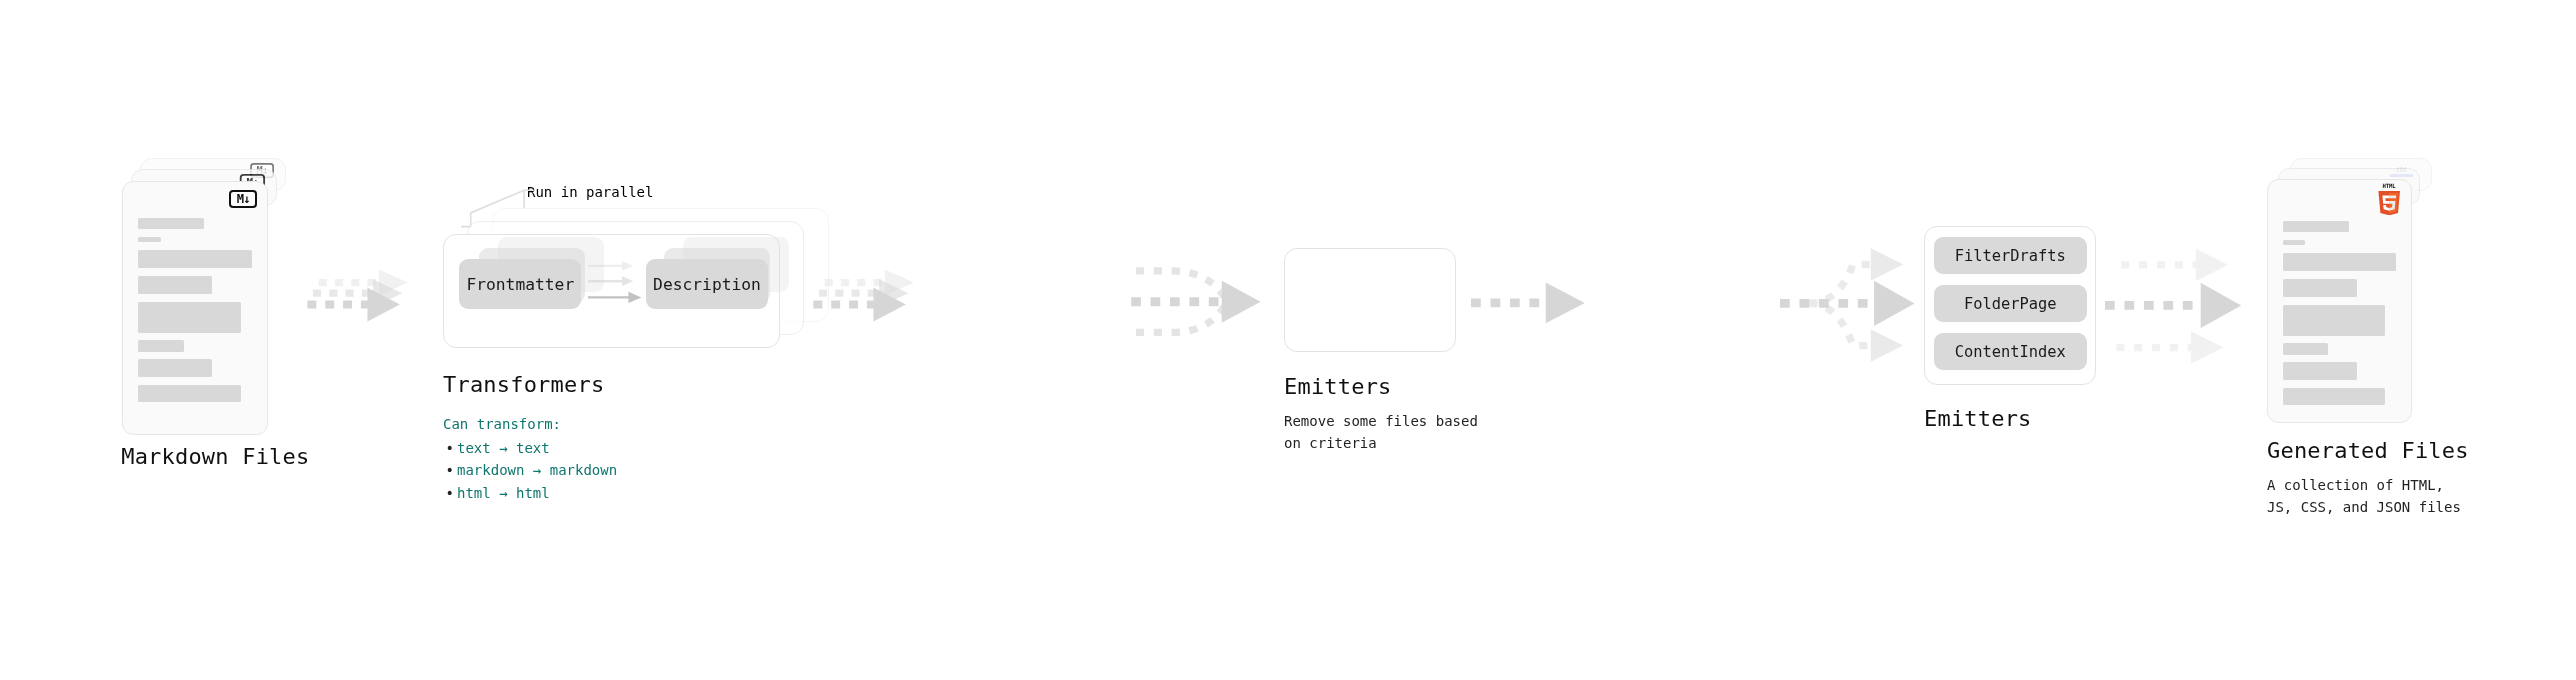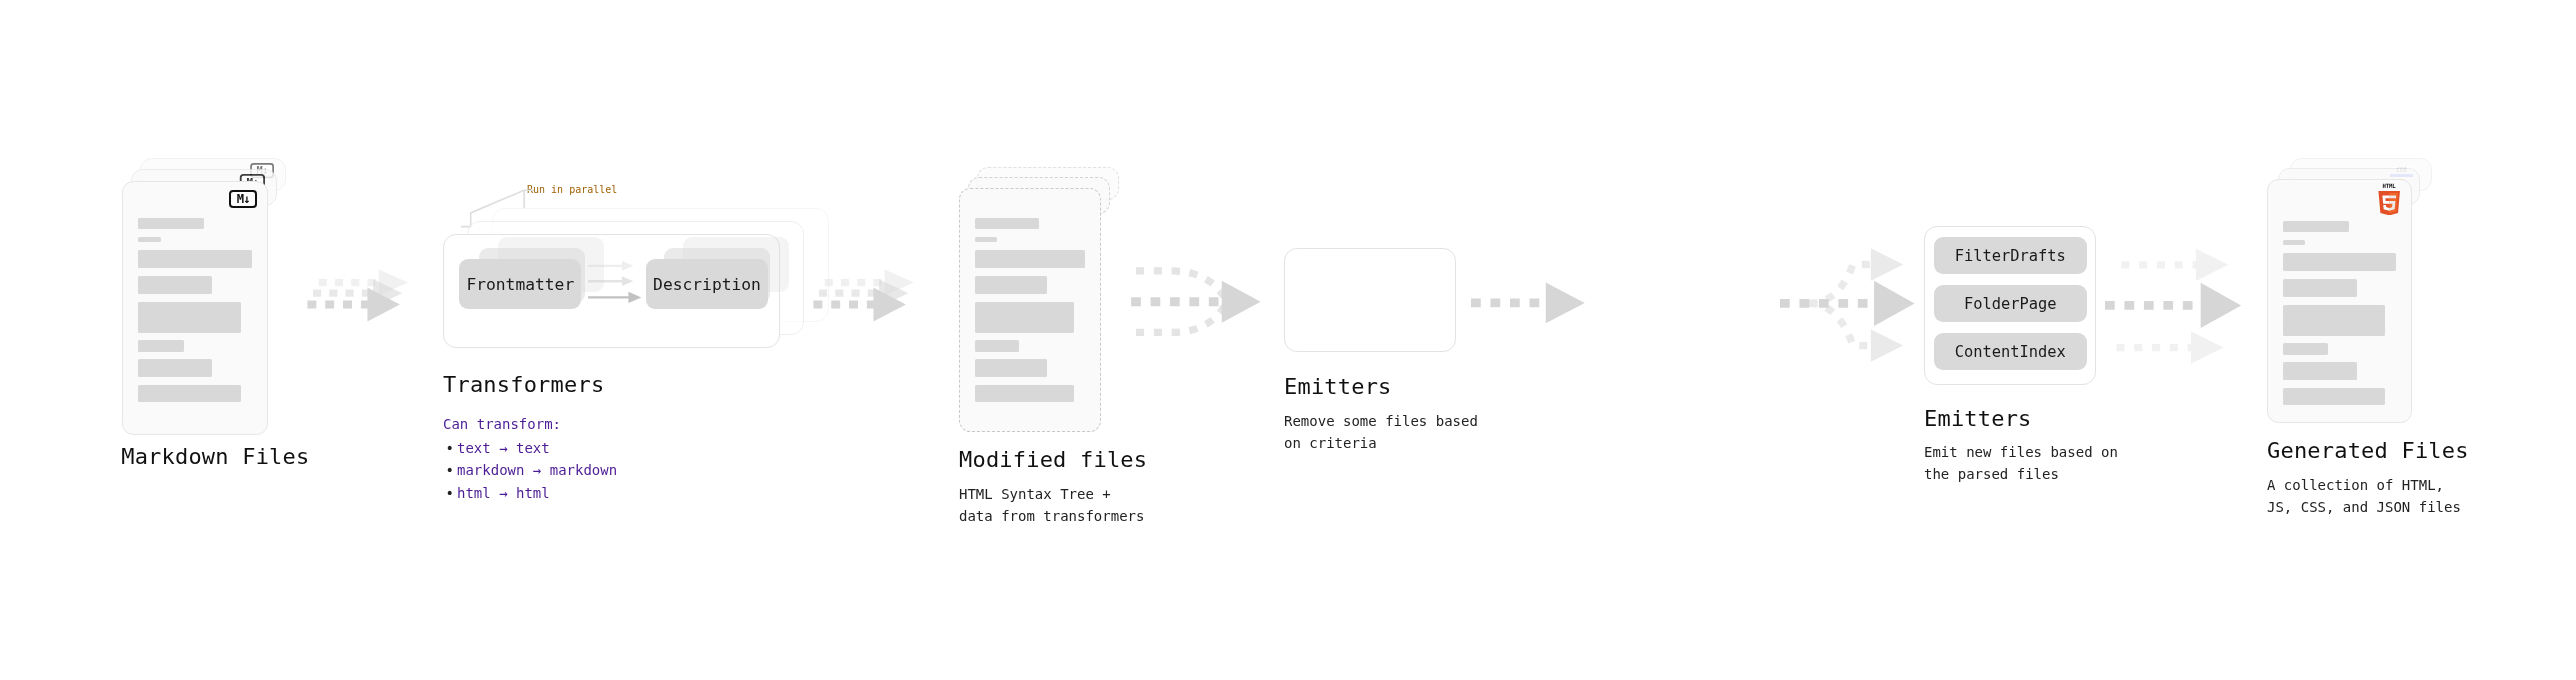--- a/index.html
+++ b/index.html
@@ -148,40 +148,40 @@
     position: absolute;
     font-size: 14px;
     line-height: 1.55;
     color: #222;
     white-space: pre-line;
   }
   .caption-list {
     position: absolute;
     font-size: 14px;
     line-height: 1.6;
-    color: #4c1d95;
+    color: #0f766e;
   }
   .caption-list .lead { margin-bottom: 1.6px; }
   .caption-list ul {
     margin: 0;
     padding-left: 14px;
     list-style: none;
   }
   .caption-list li { position: relative; }
   .caption-list li::before {
     content: "\2022";
     position: absolute;
     left: -11.4px;
     color: #222;
   }
 
   .parallel-label {
     position: absolute;
-    font-size: 10px;
-    color: #a16207;
+    font-size: 14px;
+    color: #000000;
     white-space: nowrap;
   }
 
   
   .arrow-svg { position: absolute; overflow: visible; }
 </style>
 </head>
 <body>
 
 <div class="canvas">
@@ -284,43 +284,20 @@
     <g stroke="#d6d6d6" stroke-width="9" stroke-dasharray="10 10" opacity=".55">
       <line x1="7" y1="31" x2="85" y2="31"></line>
     </g>
     <polygon points="81,14 117,31 81,48" fill="#d6d6d6" opacity=".55"></polygon>
     <g stroke="#d6d6d6" stroke-width="10" stroke-dasharray="11 11" opacity="1">
       <line x1="0" y1="45" x2="78" y2="45"></line>
     </g>
     <polygon points="74,24 114,45 74,66" fill="#d6d6d6"></polygon>
   </svg>
 
-  <div class="stage" style="left:959px; top:167px; width:187px; height:309px;">
-
-    <div class="doc-stack" style="width:187px;height:268px;">
-      <div class="doc dashed back2" style="left:18px; top:0px; width:142px; height:32.5px;"></div>
-      <div class="doc dashed back1" style="left:9px; top:9.8px; width:142px; height:37px;"></div>
-      <div class="doc dashed front" style="left:0px; top:21px; width:142px; height:244px;">
-        <div class="doc-body" style="top:29px;">
-          <div class="bar" style="width:58%;  height:11.4px;"></div>
-          <div class="bar" style="width:20%;  height:5.7px;"></div>
-          <div class="bar" style="width:100%; height:18.7px;"></div>
-          <div class="bar" style="width:65%;  height:18.7px;"></div>
-          <div class="bar" style="width:90%;  height:31px;"></div>
-          <div class="bar" style="width:40%;  height:12.2px;"></div>
-          <div class="bar" style="width:65%;  height:18px;"></div>
-          <div class="bar" style="width:90%;  height:17px;"></div>
-        </div>
-      </div>
-    </div>
-
-    <div class="caption-title" style="left:0px; top:280px;">Modified files</div>
-    <div class="caption-sub" style="left:0px; top:317px;">HTML Syntax Tree +
-data from transformers</div>
-  </div>
 
   <svg class="arrow-svg" style="left:1131px; top:258px;" width="150" height="89" viewBox="0 0 185 110">
     <path d="M6 16 L50 16 Q98 16 118 53" fill="none" stroke="#e4e4e4" stroke-width="9" stroke-dasharray="10 12"></path>
     <path d="M6 92 L50 92 Q98 92 118 55" fill="none" stroke="#e4e4e4" stroke-width="9" stroke-dasharray="10 12"></path>
     <line x1="0" y1="54" x2="118" y2="54" stroke="#d6d6d6" stroke-width="11" stroke-dasharray="12 12"></line>
     <polygon points="112,28 160,54 112,80" fill="#d6d6d6"></polygon>
   </svg>
 
   <div class="stage" style="left:1284px; top:248px; width:244px; height:244px;">
 
@@ -347,22 +324,20 @@
   </svg>
 
   <div class="stage" style="left:1924px; top:226px; width:244px; height:260px;">
 
     <div class="group-box" style="left:0px; top:0px; width:172px; height:159px;"></div>
     <div class="chip" style="left:9.8px; top:11.4px; width:153px; height:37px; font-size:15.4px;">FilterDrafts</div>
     <div class="chip" style="left:9.8px; top:59px; width:153px; height:37px; font-size:15.4px;">FolderPage</div>
     <div class="chip" style="left:9.8px; top:107px; width:153px; height:37px; font-size:15.4px;">ContentIndex</div>
 
     <div class="caption-title" style="left:0px; top:180px;">Emitters</div>
-    <div class="caption-sub" style="left:0px; top:216px;">Emit new files based on
-the parsed files</div>
   </div>
 
   <svg class="arrow-svg" style="left:2105px; top:234px;" width="150" height="142" viewBox="0 0 185 175">
     <g opacity=".45">
       <line x1="20" y1="38" x2="118" y2="38" stroke="#e2e2e2" stroke-width="9" stroke-dasharray="10 12"></line>
       <polygon points="112,18 152,38 112,58" fill="#e2e2e2"></polygon>
     </g>
     <g opacity=".45">
       <line x1="14" y1="140" x2="112" y2="140" stroke="#e2e2e2" stroke-width="9" stroke-dasharray="10 12"></line>
       <polygon points="106,120 146,140 106,160" fill="#e2e2e2"></polygon>

